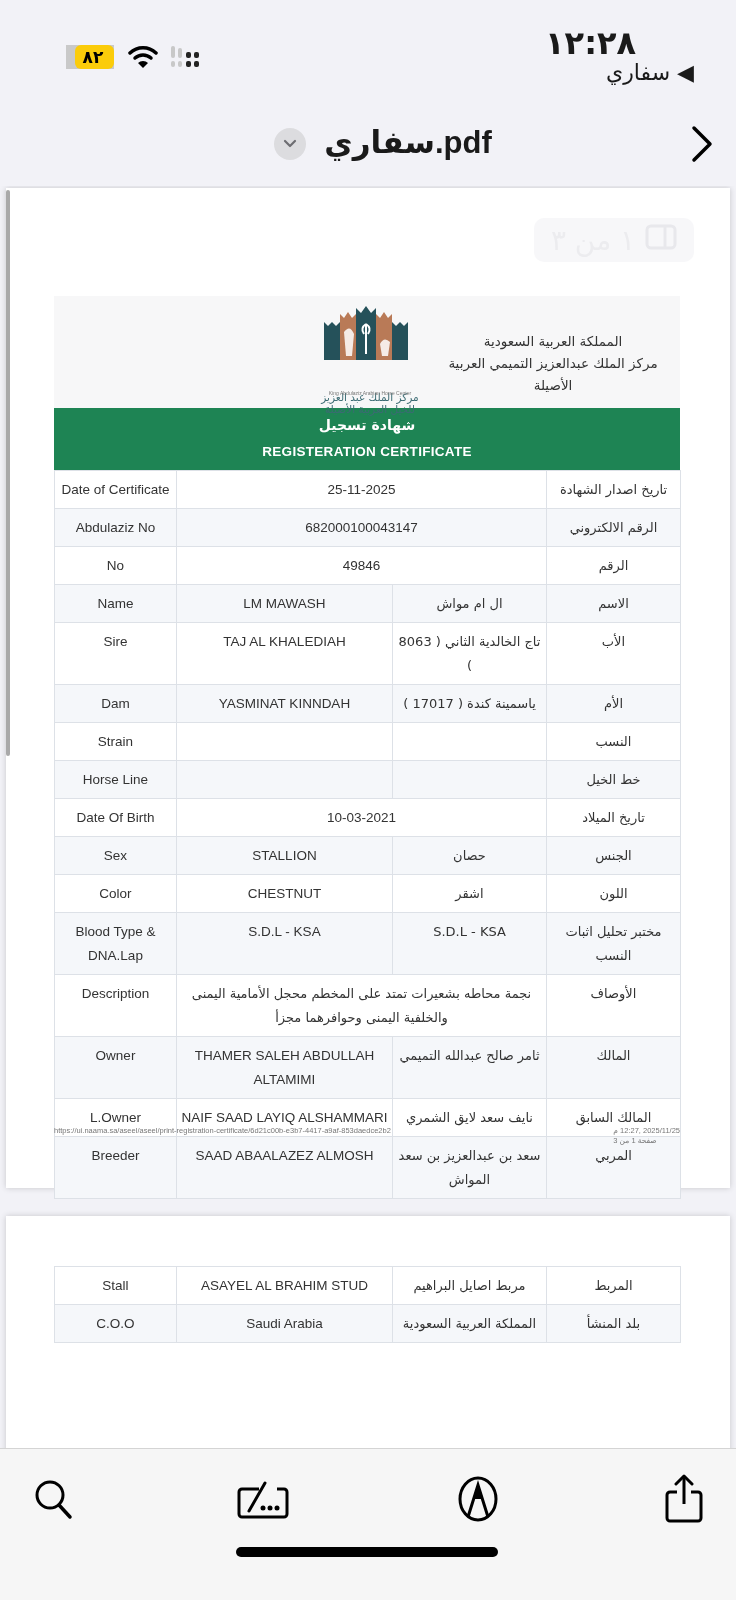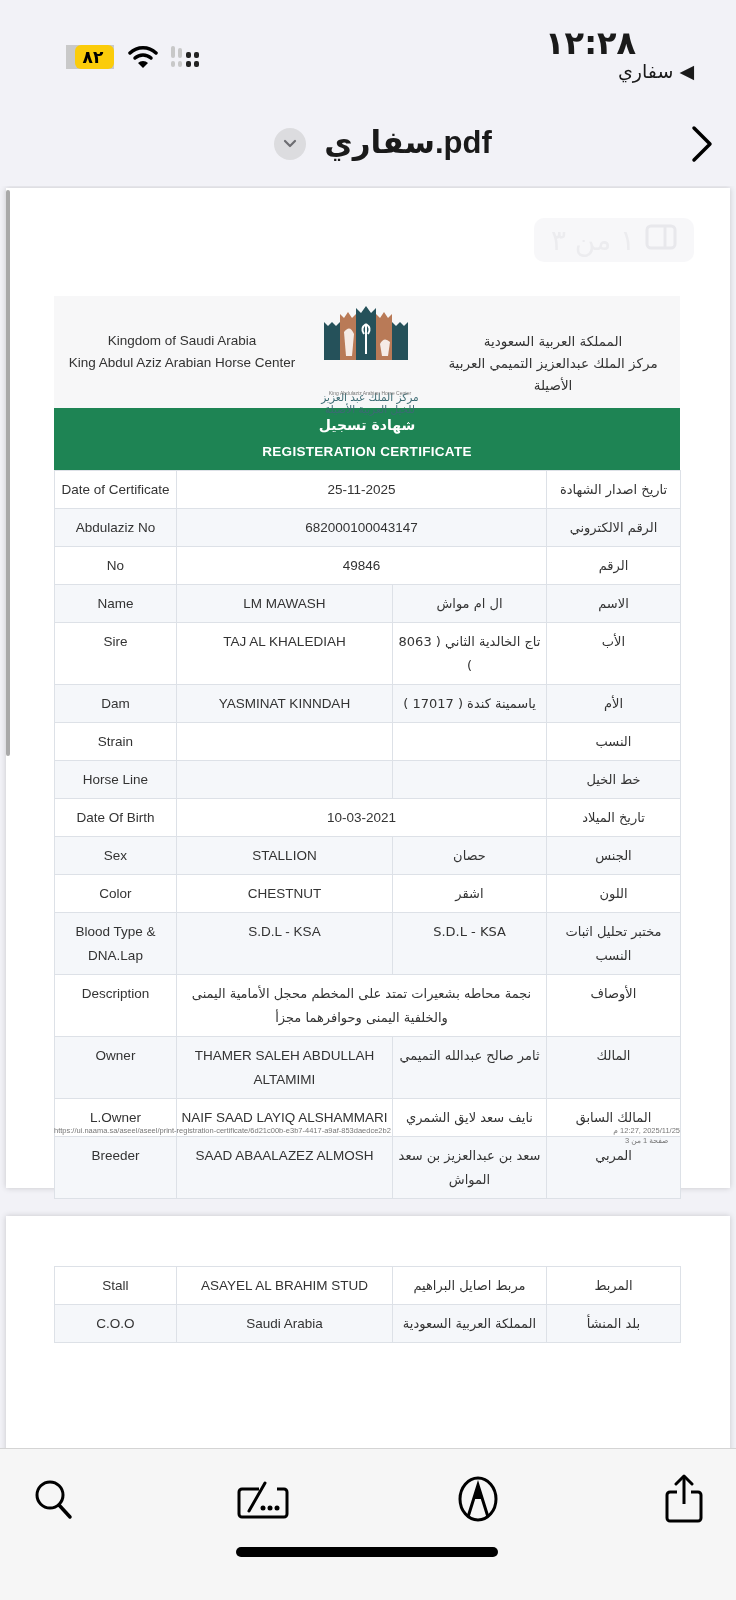--- a/index.html
+++ b/index.html
@@ -6,21 +6,21 @@
   html, body { width: 736px; height: 1600px; overflow: hidden; }
   body {
     background: #f2f2f7;
     font-family: "Liberation Sans", "DejaVu Sans", sans-serif;
     color: #1a1a1a;
     position: relative;
   }
   
   .status-bar { position: absolute; top: 0; left: 0; width: 736px; height: 110px; }
   .time { position: absolute; right: 100px; top: 24px; font-size: 32px; font-weight: bold; font-family: "DejaVu Sans", sans-serif; letter-spacing: 1px; }
-  .back-app { position: absolute; right: 42px; top: 60px; font-size: 19px; font-family: "DejaVu Sans", sans-serif; direction: rtl; }
+  .back-app { position: absolute; right: 42px; top: 60px; font-size: 22px; font-family: "DejaVu Sans", sans-serif; direction: rtl; }
   .battery { position: absolute; left: 66px; top: 45px; width: 48px; height: 24px; border-radius: 0; background: #c9c9c9; overflow: hidden; }
   .battery .fill { position: absolute; right: 0; top: 0; height: 100%; background: #fbcc0a; border-radius: 6px; }
   .battery .lvl { position: relative; display: block; text-align: center; line-height: 24px; font-size: 17px; font-weight: bold; font-family: "DejaVu Sans", sans-serif; color: #000; padding-left: 6px; }
   .wifi { position: absolute; left: 128px; top: 44px; }
   .signal { position: absolute; left: 170px; top: 46px; }
 
   
   .title-bar { position: absolute; top: 118px; left: 0; width: 736px; height: 60px; }
   .doc-title { position: absolute; left: 0; right: 0; top: 6px; text-align: center; font-size: 31px; font-weight: bold; direction: ltr; padding-left: 80px; }
   .title-dropdown { position: absolute; left: 274px; top: 10px; width: 32px; height: 32px; border-radius: 50%; background: #dcdcdf; display: flex; align-items: center; justify-content: center; }
@@ -46,21 +46,21 @@
   .banner-ar { font-size: 14px; font-weight: bold; direction: rtl; font-family: "DejaVu Sans", sans-serif; line-height: 20px; }
   .banner-en { font-size: 13.5px; font-weight: bold; letter-spacing: 0.3px; margin-top: 7px; line-height: 20px; }
 
   table.cert-table { width: 626px; border-collapse: collapse; table-layout: fixed; font-size: 13.5px; color: #333; }
   table.cert-table td { border: 1px solid #dde1e7; text-align: center; vertical-align: top; padding: 7px 4px 6px; line-height: 24px; }
   table.cert-table tr:nth-child(even) td { background: #f5f7fa; }
   table.cert-table td.ar { direction: rtl; font-family: "DejaVu Sans", sans-serif; font-size: 13px; margin-top: 16px; }
   col.c1 { width: 122px; } col.c2 { width: 216px; } col.c3 { width: 154px; } col.c4 { width: 134px; }
 
   .footer-url { position: absolute; left: 48px; top: 938px; font-size: 7.5px; color: #777; }
-  .footer-date { position: absolute; right: 50px; top: 938px; font-size: 7.5px; color: #777; text-align: center; direction: rtl; line-height: 10px; }
+  .footer-date { position: absolute; right: 50px; top: 938px; font-size: 7.5px; color: #777; text-align: left; direction: rtl; line-height: 10px; }
 
   
   .toolbar { position: absolute; top: 1448px; left: 0; width: 736px; height: 152px; background: #f6f6f6; border-top: 1px solid #d4d4d4; }
   .tool { position: absolute; top: 26px; width: 52px; height: 52px; display: flex; align-items: center; justify-content: center; }
   .home-indicator { position: absolute; left: 236px; top: 98px; width: 262px; height: 10px; border-radius: 5px; background: #000; }
 </style>
 </head>
 <body>
 
 <div class="status-bar">
@@ -117,24 +117,20 @@
         <svg width="32" height="26" viewBox="0 0 32 26">
             <rect x="2" y="2" width="28" height="22" rx="4" stroke="#e8e8ec" stroke-width="3" fill="none"></rect>
             <line x1="20" y1="2" x2="20" y2="24" stroke="#e8e8ec" stroke-width="3"></line>
           </svg>
       </span>
       <span>١ من ٣</span>
     </div>
 
     <div class="cert" style="top:108px;">
       <div class="cert-header">
-        <div class="hdr-en">
-          <div>Kingdom of Saudi Arabia</div>
-          <div>King Abdul Aziz Arabian Horse Center</div>
-        </div>
         <div class="logo">
           <svg width="100" height="58" viewBox="0 0 100 58">
             <path d="M4 56 V18 L8 22 L12 18 L16 22 L20 18 V56 Z" fill="#25515a"></path>
             <path d="M20 56 V10 L24 14 L28 8 L32 14 L36 10 V56 Z" fill="#b97a57"></path>
             <path d="M36 56 V4 L41 9 L46 2 L51 9 L56 4 V56 Z" fill="#25515a"></path>
             <path d="M56 56 V10 L60 14 L64 8 L68 14 L72 10 V56 Z" fill="#b97a57"></path>
             <path d="M72 56 V18 L76 22 L80 18 L84 22 L88 18 V56 Z" fill="#25515a"></path>
             <path d="M24 28 Q30 20 34 30 L32 52 L26 52 Z" fill="#fff" opacity="0.85"></path>
             <path d="M46 20 Q40 24 44 30 M46 20 Q52 24 48 30 M46 20 V50" stroke="#fff" stroke-width="2" fill="none"></path>
             <path d="M60 40 Q64 32 70 38 L68 52 L62 52 Z" fill="#fff" opacity="0.85"></path>

